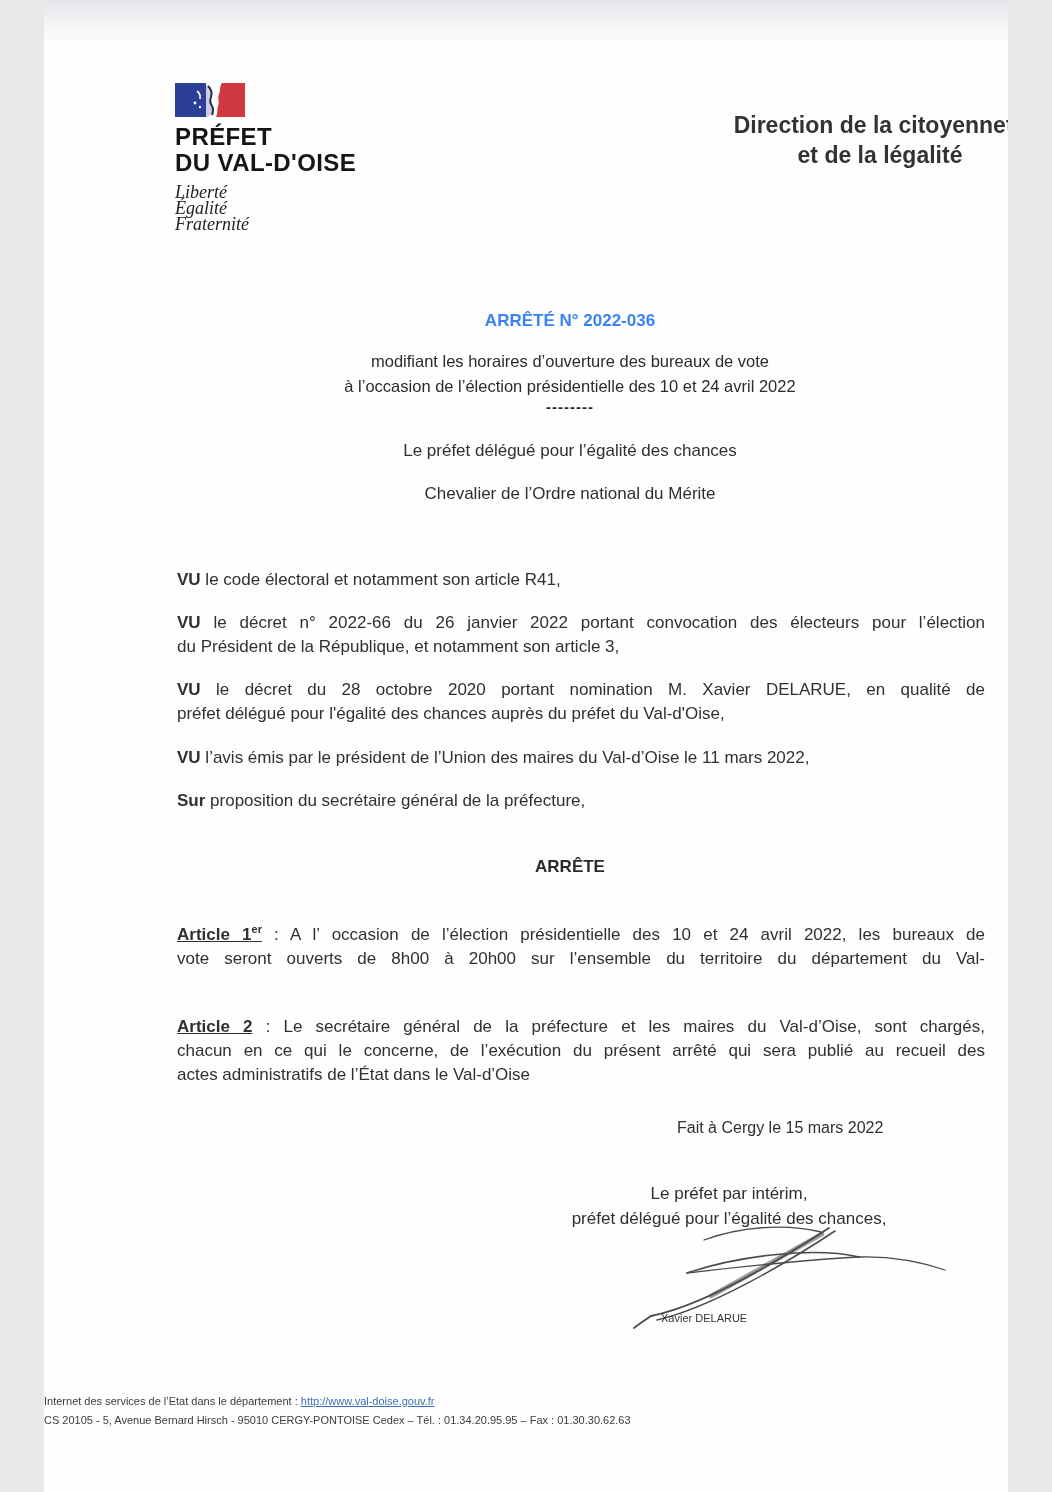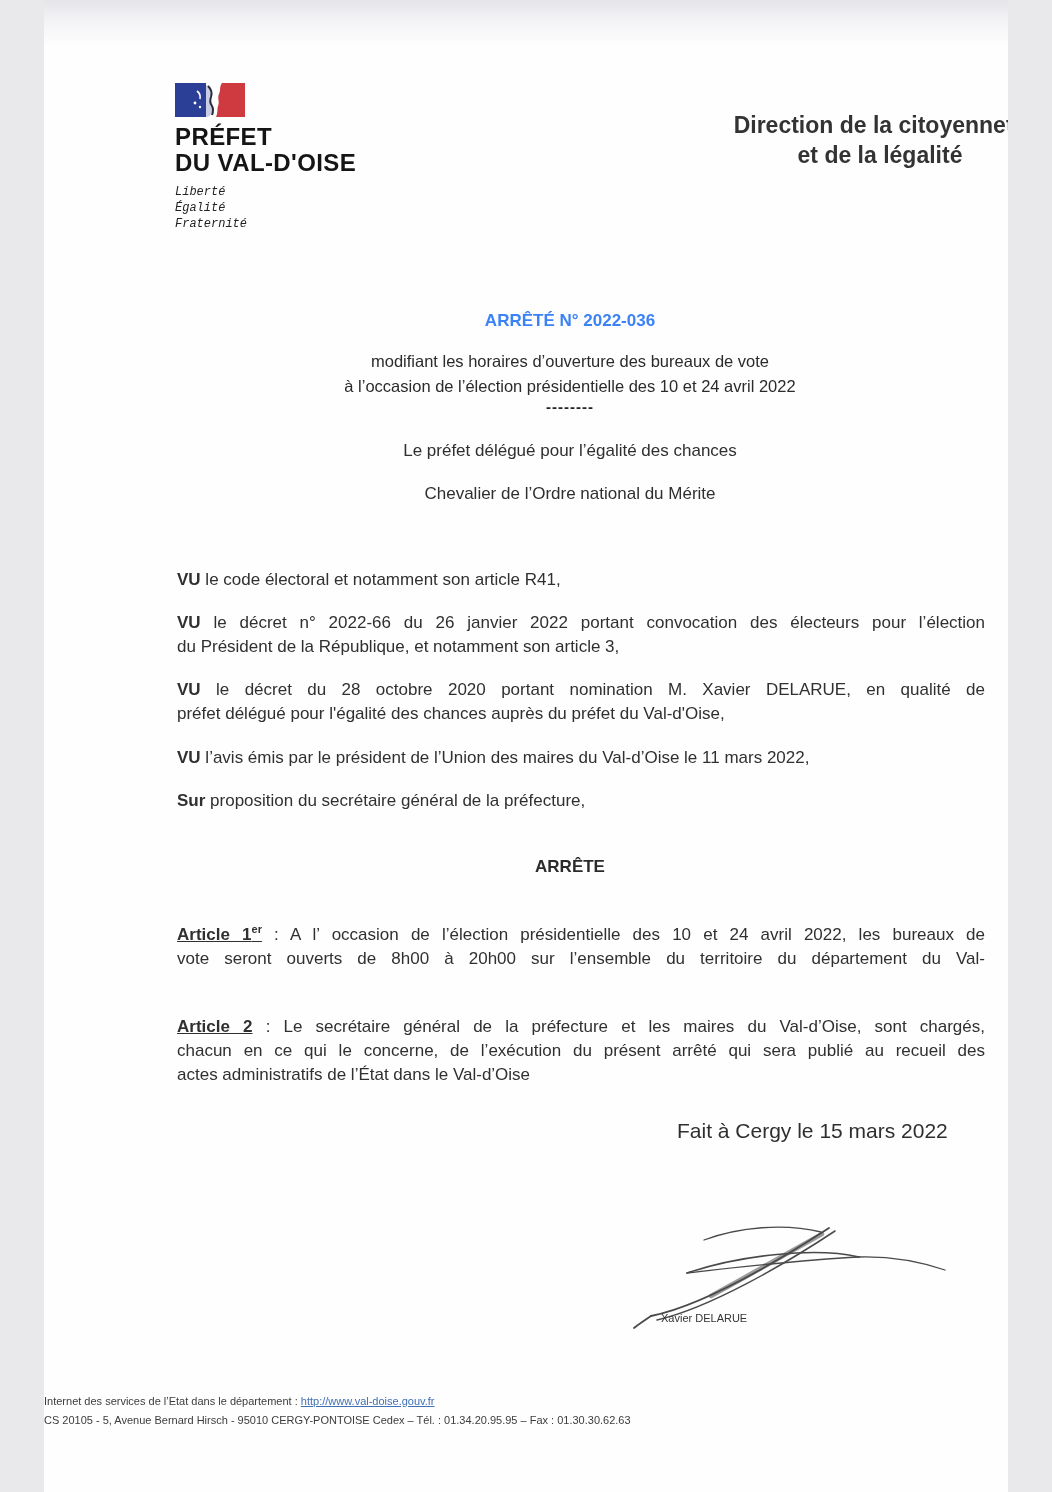--- a/index.html
+++ b/index.html
@@ -13,21 +13,21 @@
     overflow:hidden;
   }
   .top-shade{
     position:absolute;top:0;left:0;right:0;height:46px;
     background:linear-gradient(#e4e4e9 0%, #f2f2f5 40%, #fefefe 100%);
   }
   
   .logo-block{position:absolute;left:131px;top:83px;width:300px;}
   .flag-icon{display:block;width:70px;height:35px;}
   .logo-title{font-weight:700;color:#151515;font-size:24px;line-height:26px;letter-spacing:.4px;margin-top:6px;}
-  .motto{margin-top:8px;font-family:Liberation Mono, monospace;font-style:italic;font-size:12px;line-height:16px;color:#222;}
+  .motto{margin-top:8px;font-family:Liberation Serif, serif;font-style:italic;font-size:18px;line-height:16px;color:#222;}
   .direction{
     position:absolute;left:650px;top:110px;width:372px;
     text-align:center;font-weight:700;color:#333;
     font-size:23px;line-height:30px;
   }
   
   .cline{position:absolute;left:0;width:1052px;text-align:center;}
   .doc-title{top:311px;font-weight:700;font-size:17px;color:#3b82f6;}
   .subtitle{top:349px;font-weight:400;font-size:16.5px;line-height:25px;color:#2b2b2b;}
   .dashes{top:398px;font-weight:700;font-size:15px;letter-spacing:1px;color:#222;}
@@ -37,21 +37,21 @@
   
   .para{position:absolute;left:133px;width:808px;font-size:17px;line-height:24px;color:#303030;}
   .jline{text-align:justify;text-align-last:justify;}
   .lline{text-align:left;}
   .lead{font-weight:700;}
   .art-label{font-weight:700;text-decoration:underline;}
   .art-label sup{font-size:11px;}
   .r1{top:568px;} .r2{top:611px;} .r3{top:678px;} .r4{top:746px;} .r5{top:789px;}
   .a1{top:917px;} .a2{top:1009px;}
   
-  .place-date{position:absolute;left:633px;top:1119px;font-size:21px;}
+  .place-date{position:absolute;left:633px;top:1119px;font-size:16px;}
   .sig-title{position:absolute;left:480px;top:1181px;width:410px;text-align:center;font-size:17px;line-height:25px;}
   .signature-svg{position:absolute;left:545px;top:1218px;width:410px;height:112px;pointer-events:none;}
   .signatory{position:absolute;left:617px;top:1312px;font-size:11px;color:#333;}
   
   .footer{position:absolute;left:0;top:1392px;width:1052px;text-align:left;font-size:11px;line-height:19px;color:#3c3c3c;}
   .footer a{color:#3f6fb7;text-decoration:underline;cursor:pointer;}
 </style>
 </head>
 <body>
 
@@ -118,20 +118,24 @@
     <div class="jline">vote seront ouverts de 8h00 à 20h00 sur l’ensemble du territoire du département du Val-</div>
   </div>
   <div class="para a2">
     <div class="jline"><span class="art-label"><span>Article 2</span><sup></sup></span> <span>: Le secrétaire général de la préfecture et les maires du Val-d’Oise, sont chargés,</span></div>
     <div class="jline">chacun en ce qui le concerne, de l’exécution du présent arrêté qui sera publié au recueil des</div>
     <div class="lline">actes administratifs de l’État dans le Val-d’Oise</div>
   </div>
 
   <div class="place-date">Fait à Cergy le 15 mars 2022</div>
 
+  <div class="sig-title">
+    <div>Le préfet par intérim,</div>
+    <div>préfet délégué pour l’égalité des chances,</div>
+  </div>
 
   <svg class="signature-svg" viewBox="0 0 410 112">
     <g stroke="#4a4a4a" fill="none" stroke-linecap="round">
       <path d="M115,22 C150,9 195,5 232,14" stroke-width="1.3"></path>
       <path d="M62,98 C112,88 186,45 240,10" stroke-width="1.8"></path>
       <path d="M68,102 C120,90 193,48 246,13" stroke-width="1.5"></path>
       <path d="M122,78 C160,57 201,34 233,16" stroke-width="4.5" opacity="0.55"></path>
       <path d="M98,55 C152,37 226,29 270,39" stroke-width="1.6"></path>
       <path d="M98,55 C158,48 232,41 270,39" stroke-width="1.4"></path>
       <path d="M270,39 C305,38 335,45 356,52" stroke-width="1.3"></path>

